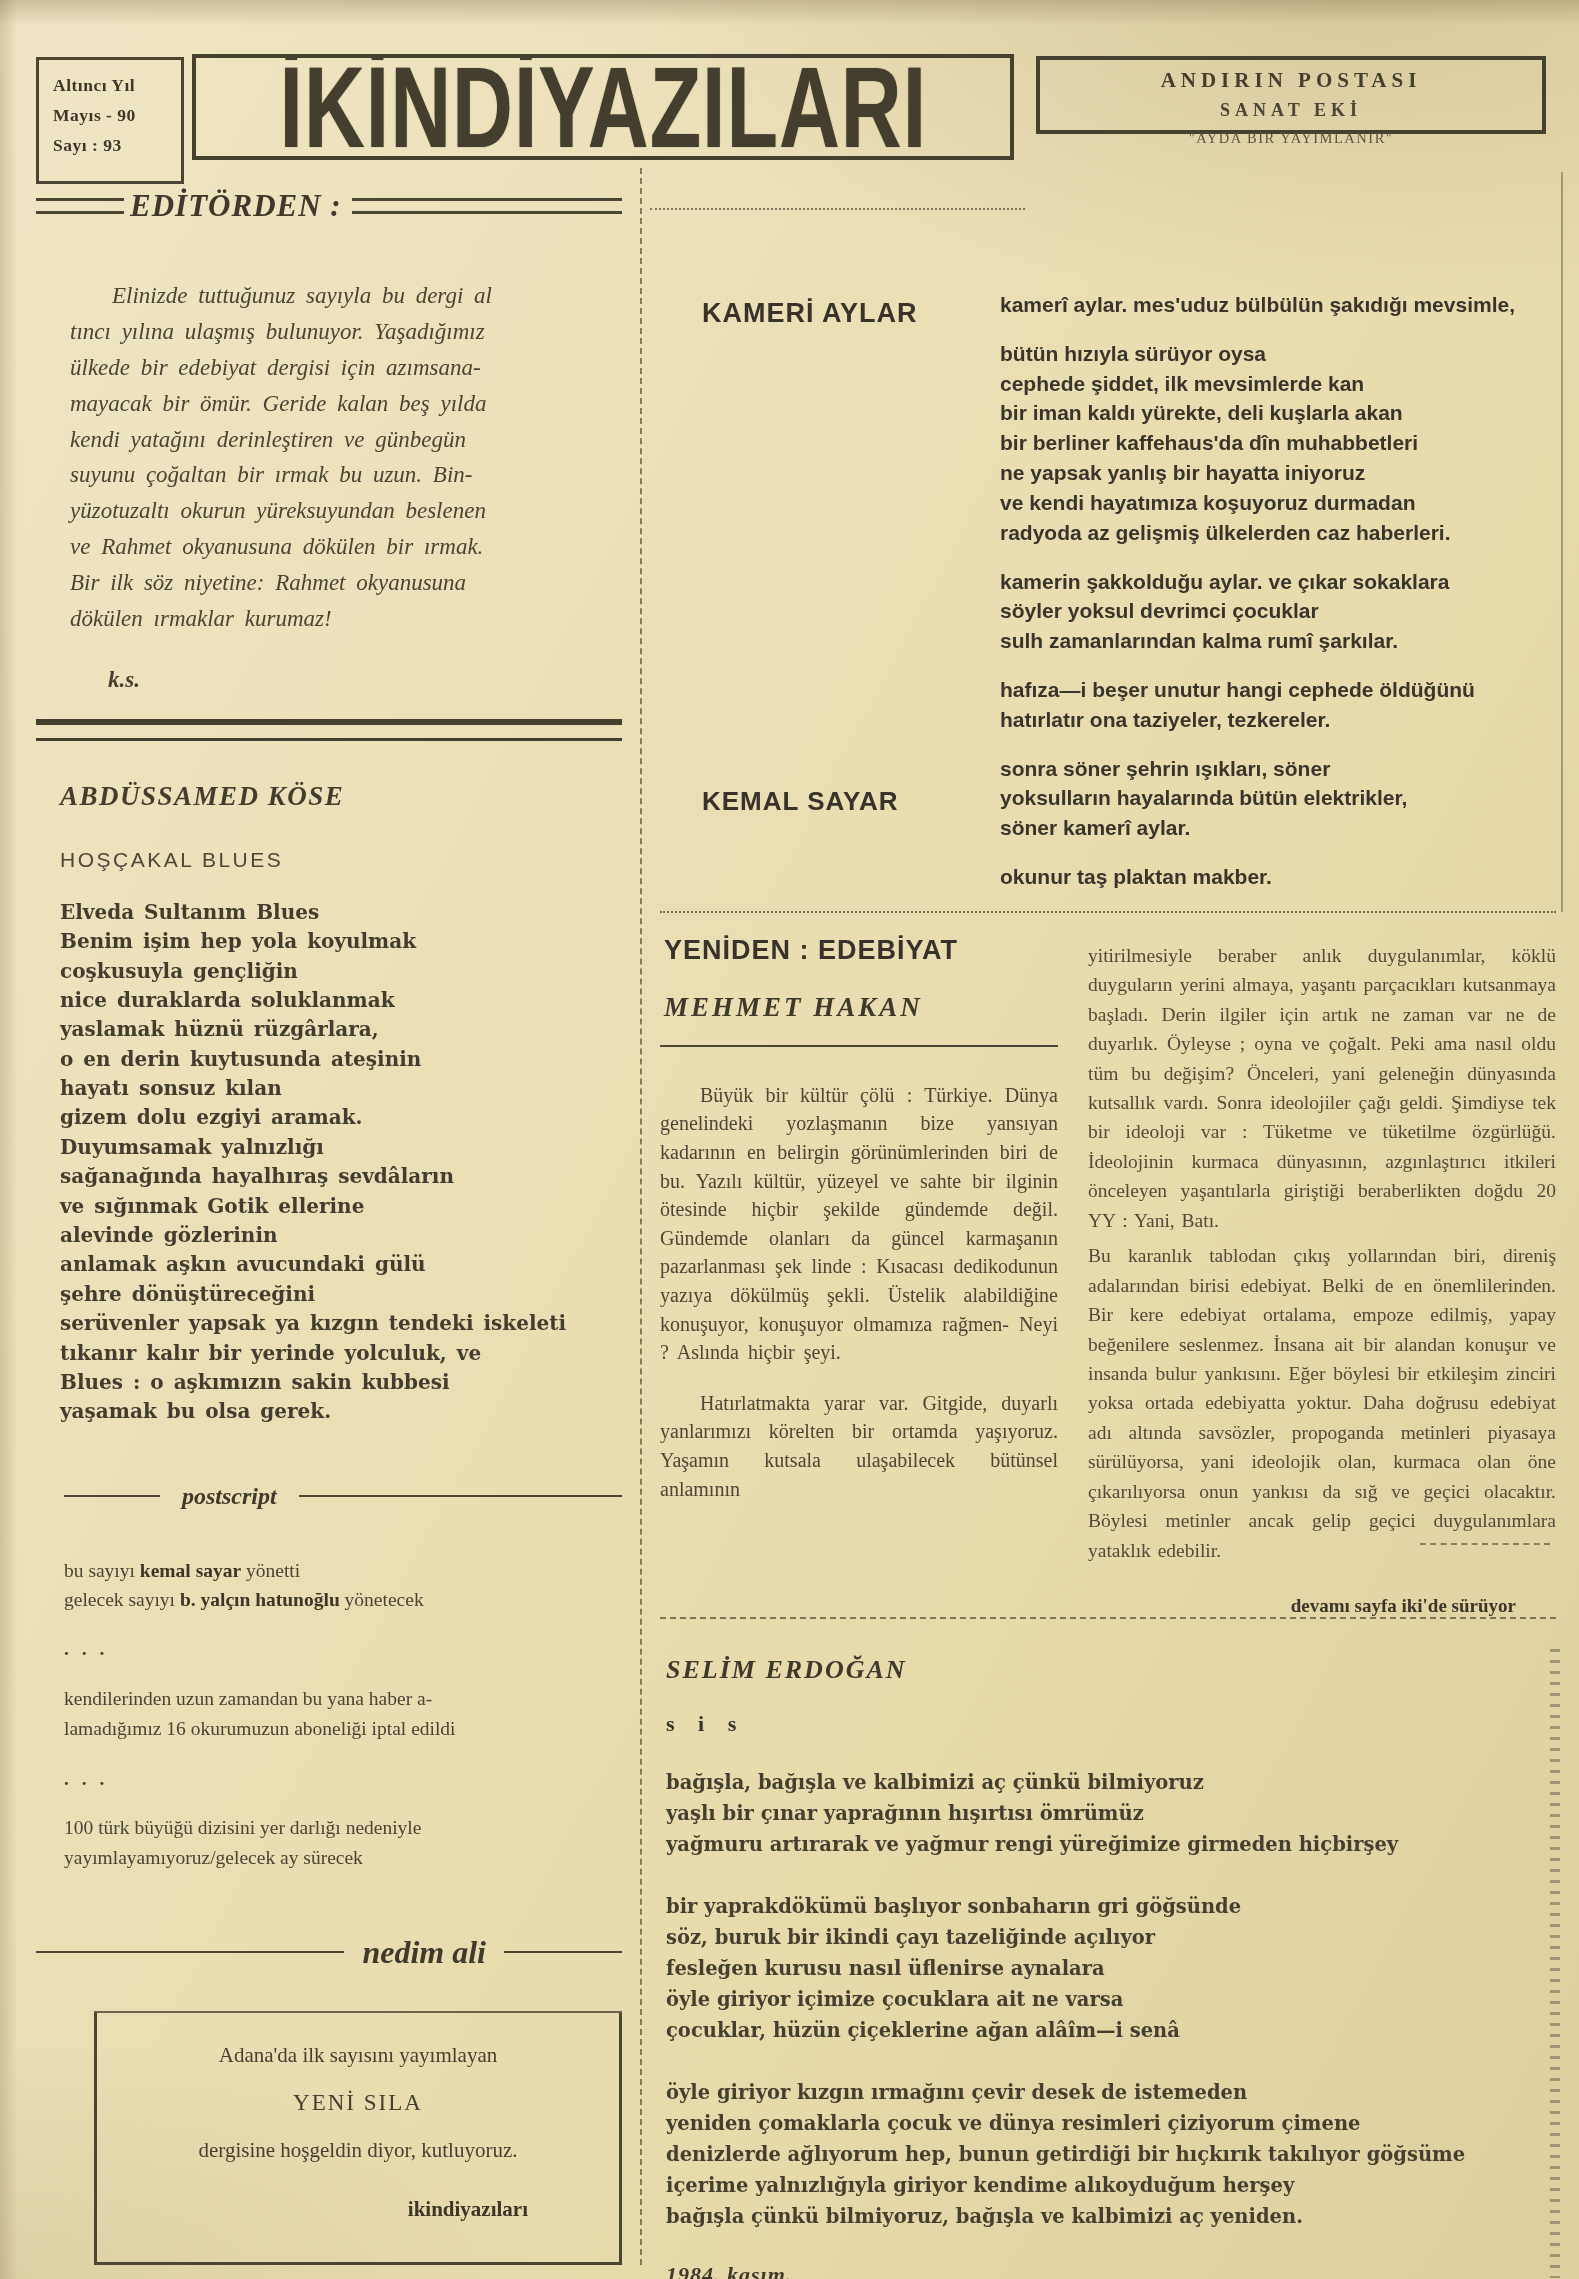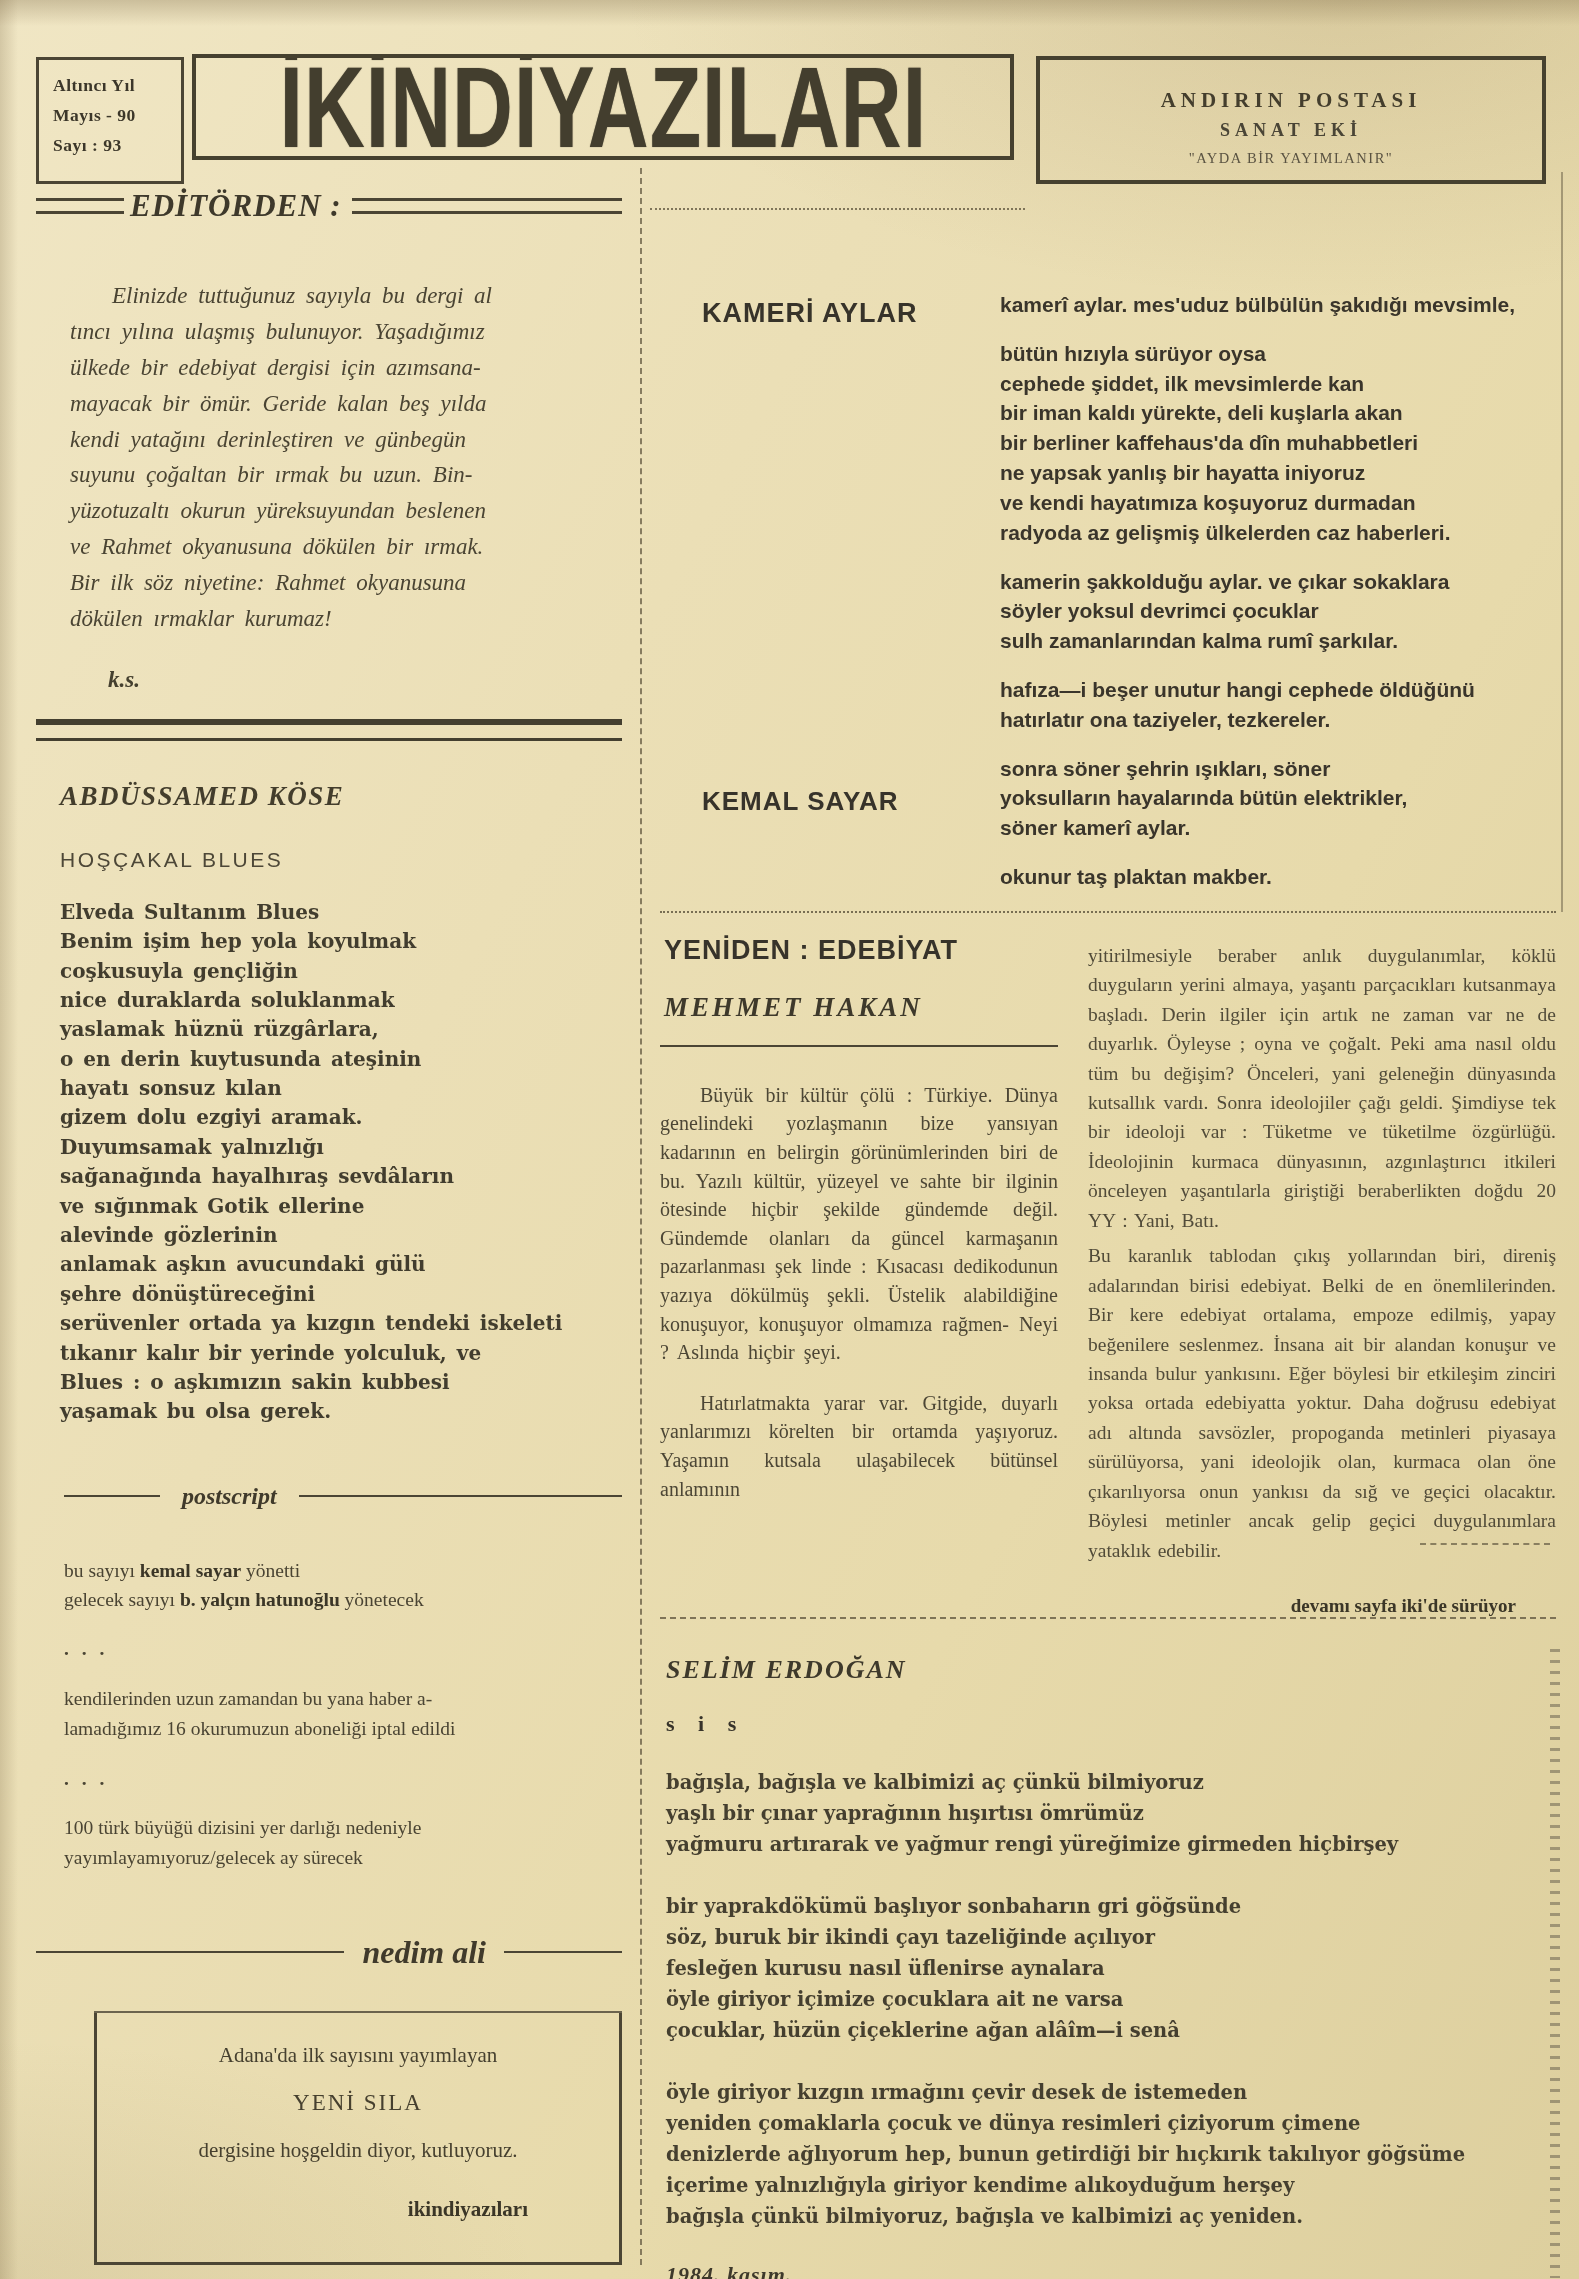--- a/index.html
+++ b/index.html
@@ -22,22 +22,22 @@
 
   
   .issue-box{position:absolute;left:36px;top:57px;width:148px;height:127px;
     border:3px solid #4b4534;padding:10px 0 0 14px;box-sizing:border-box;}
   .issue-box div{font-weight:bold;font-size:17.5px;line-height:1.72;letter-spacing:.5px;color:#3c372a;}
   .logo-box{position:absolute;left:192px;top:54px;width:822px;height:106px;
     border:4px solid #46412f;box-sizing:border-box;display:flex;align-items:center;justify-content:center;overflow:hidden;}
   .logo-text{font-family:"Liberation Sans",sans-serif;font-weight:bold;font-size:86px;
     letter-spacing:1px;color:#433e2e;transform:scale(.98,1.34);transform-origin:center;
     white-space:nowrap;text-shadow:0 0 1px rgba(60,54,40,.6);}
-  .publisher-box{position:absolute;left:1036px;top:56px;width:510px;height:128px;
-    border:4px solid #46412f;box-sizing:border-box;text-align:center;padding-top:28px;color:#4a4433;}
+  .publisher-box{position:absolute;left:1036px;top:56px;width:510px;height:78px;
+    border:4px solid #46412f;box-sizing:border-box;text-align:center;padding-top:8px;color:#4a4433;}
   .publisher-box .p1{font-weight:bold;font-size:21px;letter-spacing:5px;color:#443e2d;}
   .publisher-box .p2{font-weight:bold;font-size:18px;letter-spacing:5px;margin-top:7px;color:#4a4536;}
   .publisher-box .p3{font-size:14.5px;letter-spacing:1.5px;margin-top:9px;color:#5a5342;}
 
   
   .vdivider{position:absolute;left:640px;top:168px;bottom:14px;width:0;
     border-left:2px dashed rgba(100,90,66,.75);}
   .right-edge-line{position:absolute;right:16px;top:172px;height:740px;width:0;
     border-right:2px solid rgba(100,90,66,.5);}
   .top-dotted{position:absolute;left:650px;top:208px;width:375px;border-top:2px dotted rgba(100,90,66,.8);}
@@ -186,21 +186,21 @@
         <div>yaslamak hüznü rüzgârlara,</div>
         <div>o en derin kuytusunda ateşinin</div>
         <div>hayatı sonsuz kılan</div>
         <div>gizem dolu ezgiyi aramak.</div>
         <div>Duyumsamak yalnızlığı</div>
         <div>sağanağında hayalhıraş sevdâların</div>
         <div>ve sığınmak Gotik ellerine</div>
         <div>alevinde gözlerinin</div>
         <div>anlamak aşkın avucundaki gülü</div>
         <div>şehre dönüştüreceğini</div>
-        <div>serüvenler ortada ya kızgın tendeki iskeleti</div>
+        <div>serüvenler yapsak ya kızgın tendeki iskeleti</div>
         <div>tıkanır kalır bir yerinde yolculuk, ve</div>
         <div>Blues : o aşkımızın sakin kubbesi</div>
         <div>yaşamak bu olsa gerek.</div>
       </div>
 
     <div class="ps-divider">
       <div class="ps-line l"></div>
       <div class="ps-label">postscript</div>
       <div class="ps-line r"></div>
     </div>

